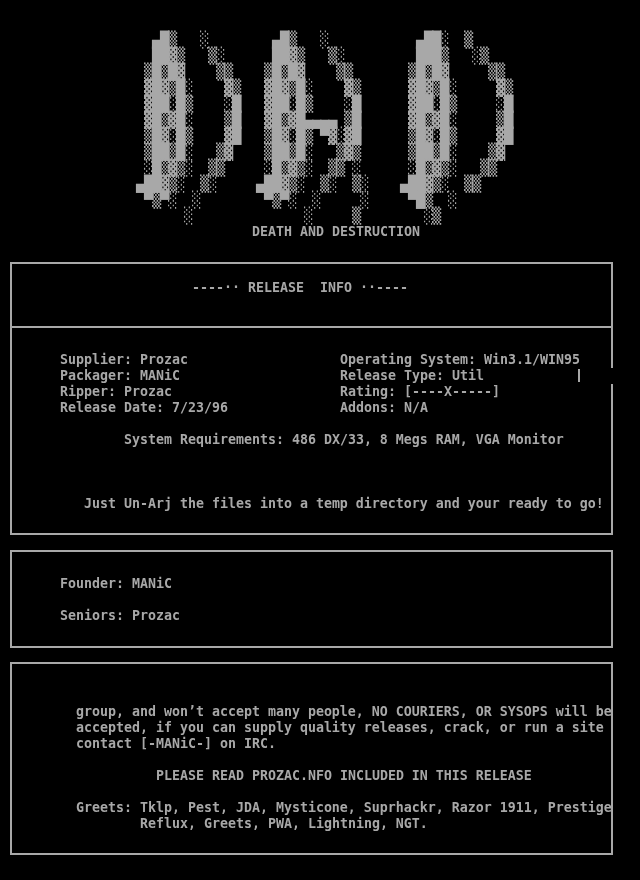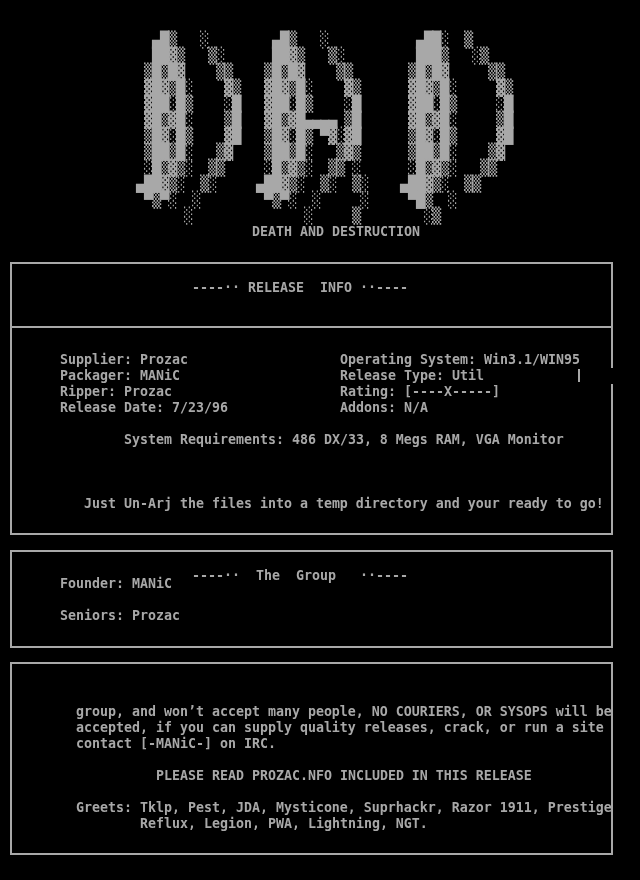--- a/index.html
+++ b/index.html
@@ -67,25 +67,24 @@
   <div class="line txt" style="--r:23; --c:38">Release Type: Util</div>
   <div class="line txt" style="--r:24; --c:3">Ripper: Prozac</div>
   <div class="line txt" style="--r:24; --c:38">Rating: [----X-----]</div>
   <div class="line txt" style="--r:25; --c:3">Release Date: 7/23/96</div>
   <div class="line txt" style="--r:25; --c:38">Addons: N/A</div>
 
   <div class="line txt" style="--r:27; --c:11">System Requirements: 486 DX/33, 8 Megs RAM, VGA Monitor</div>
   <div class="line txt" style="--r:31; --c:6">Just Un-Arj the files into a temp directory and your ready to go!</div>
 
   <div id="group-box" class="box"></div>
-  <div class="line hdr" style="--r:34; --c:24">----··  The  Group   ··----</div>
   <div class="line txt" style="--r:36; --c:3">Founder: MANiC</div>
   <div class="line txt" style="--r:38; --c:3">Seniors: Prozac</div>
 
   <div id="news-box" class="box"></div>
   <div class="line txt" style="--r:44; --c:5">group, and won’t accept many people, NO COURIERS, OR SYSOPS will be</div>
   <div class="line txt" style="--r:45; --c:5">accepted, if you can supply quality releases, crack, or run a site</div>
   <div class="line txt" style="--r:46; --c:5">contact [-MANiC-] on IRC.</div>
   <div class="line txt" style="--r:48; --c:15">PLEASE READ PROZAC.NFO INCLUDED IN THIS RELEASE</div>
   <div class="line txt" style="--r:50; --c:5">Greets: Tklp, Pest, JDA, Mysticone, Suprhackr, Razor 1911, Prestige</div>
-  <div class="line txt" style="--r:51; --c:13">Reflux, Legion, PWA, Lightning, NGT.</div>
+  <div class="line txt" style="--r:51; --c:13">Reflux, Greets, PWA, Lightning, NGT.</div>
 
 </div>
 
 </body></html>

